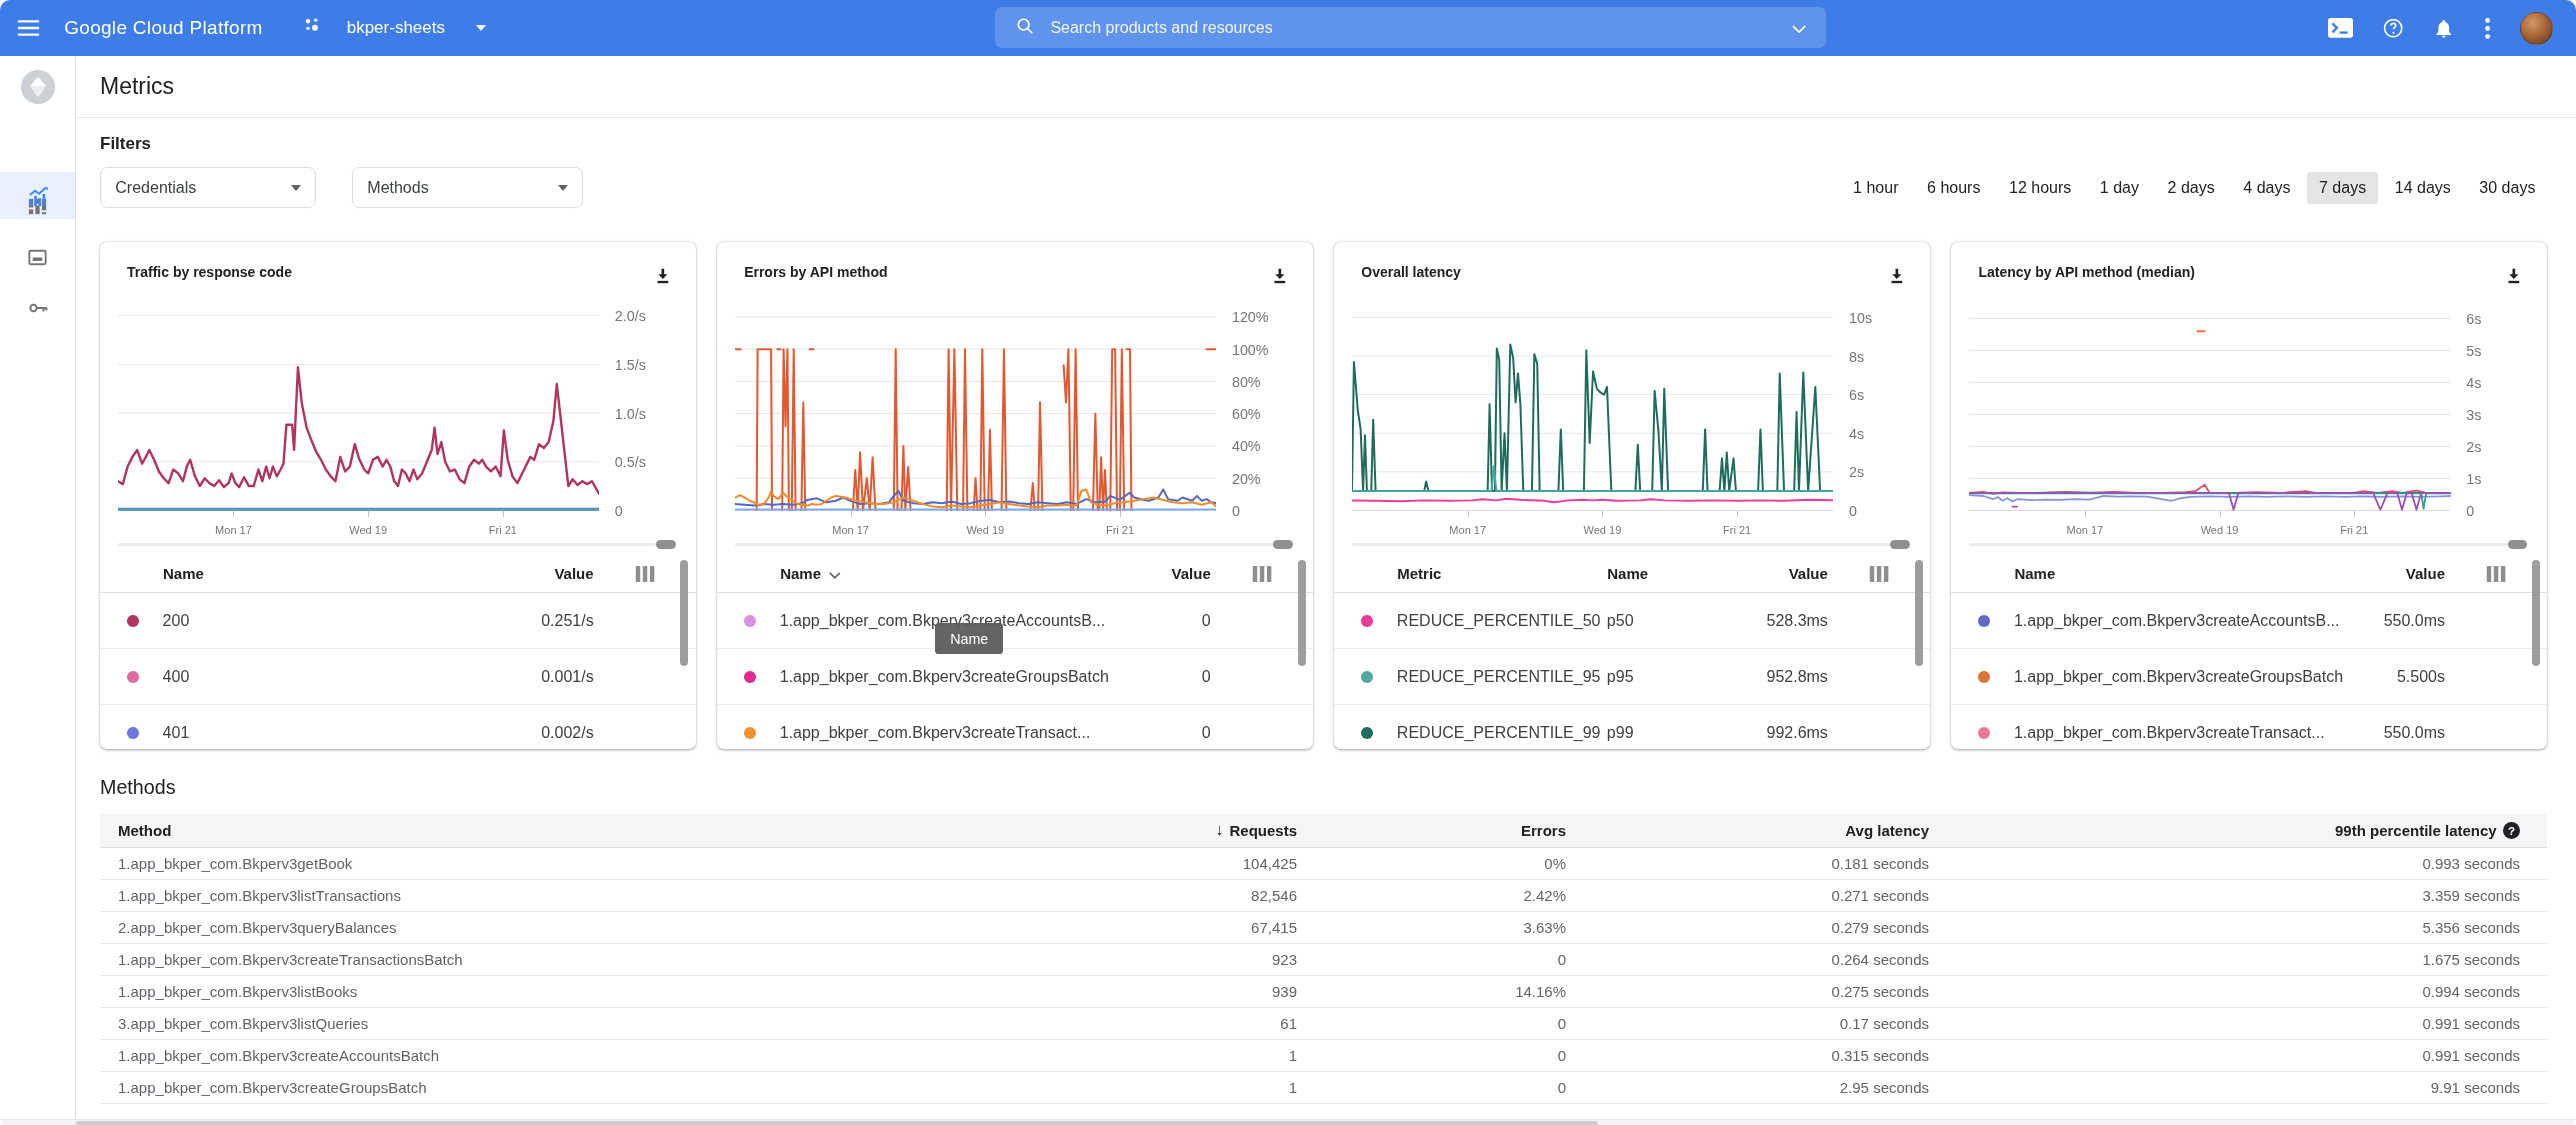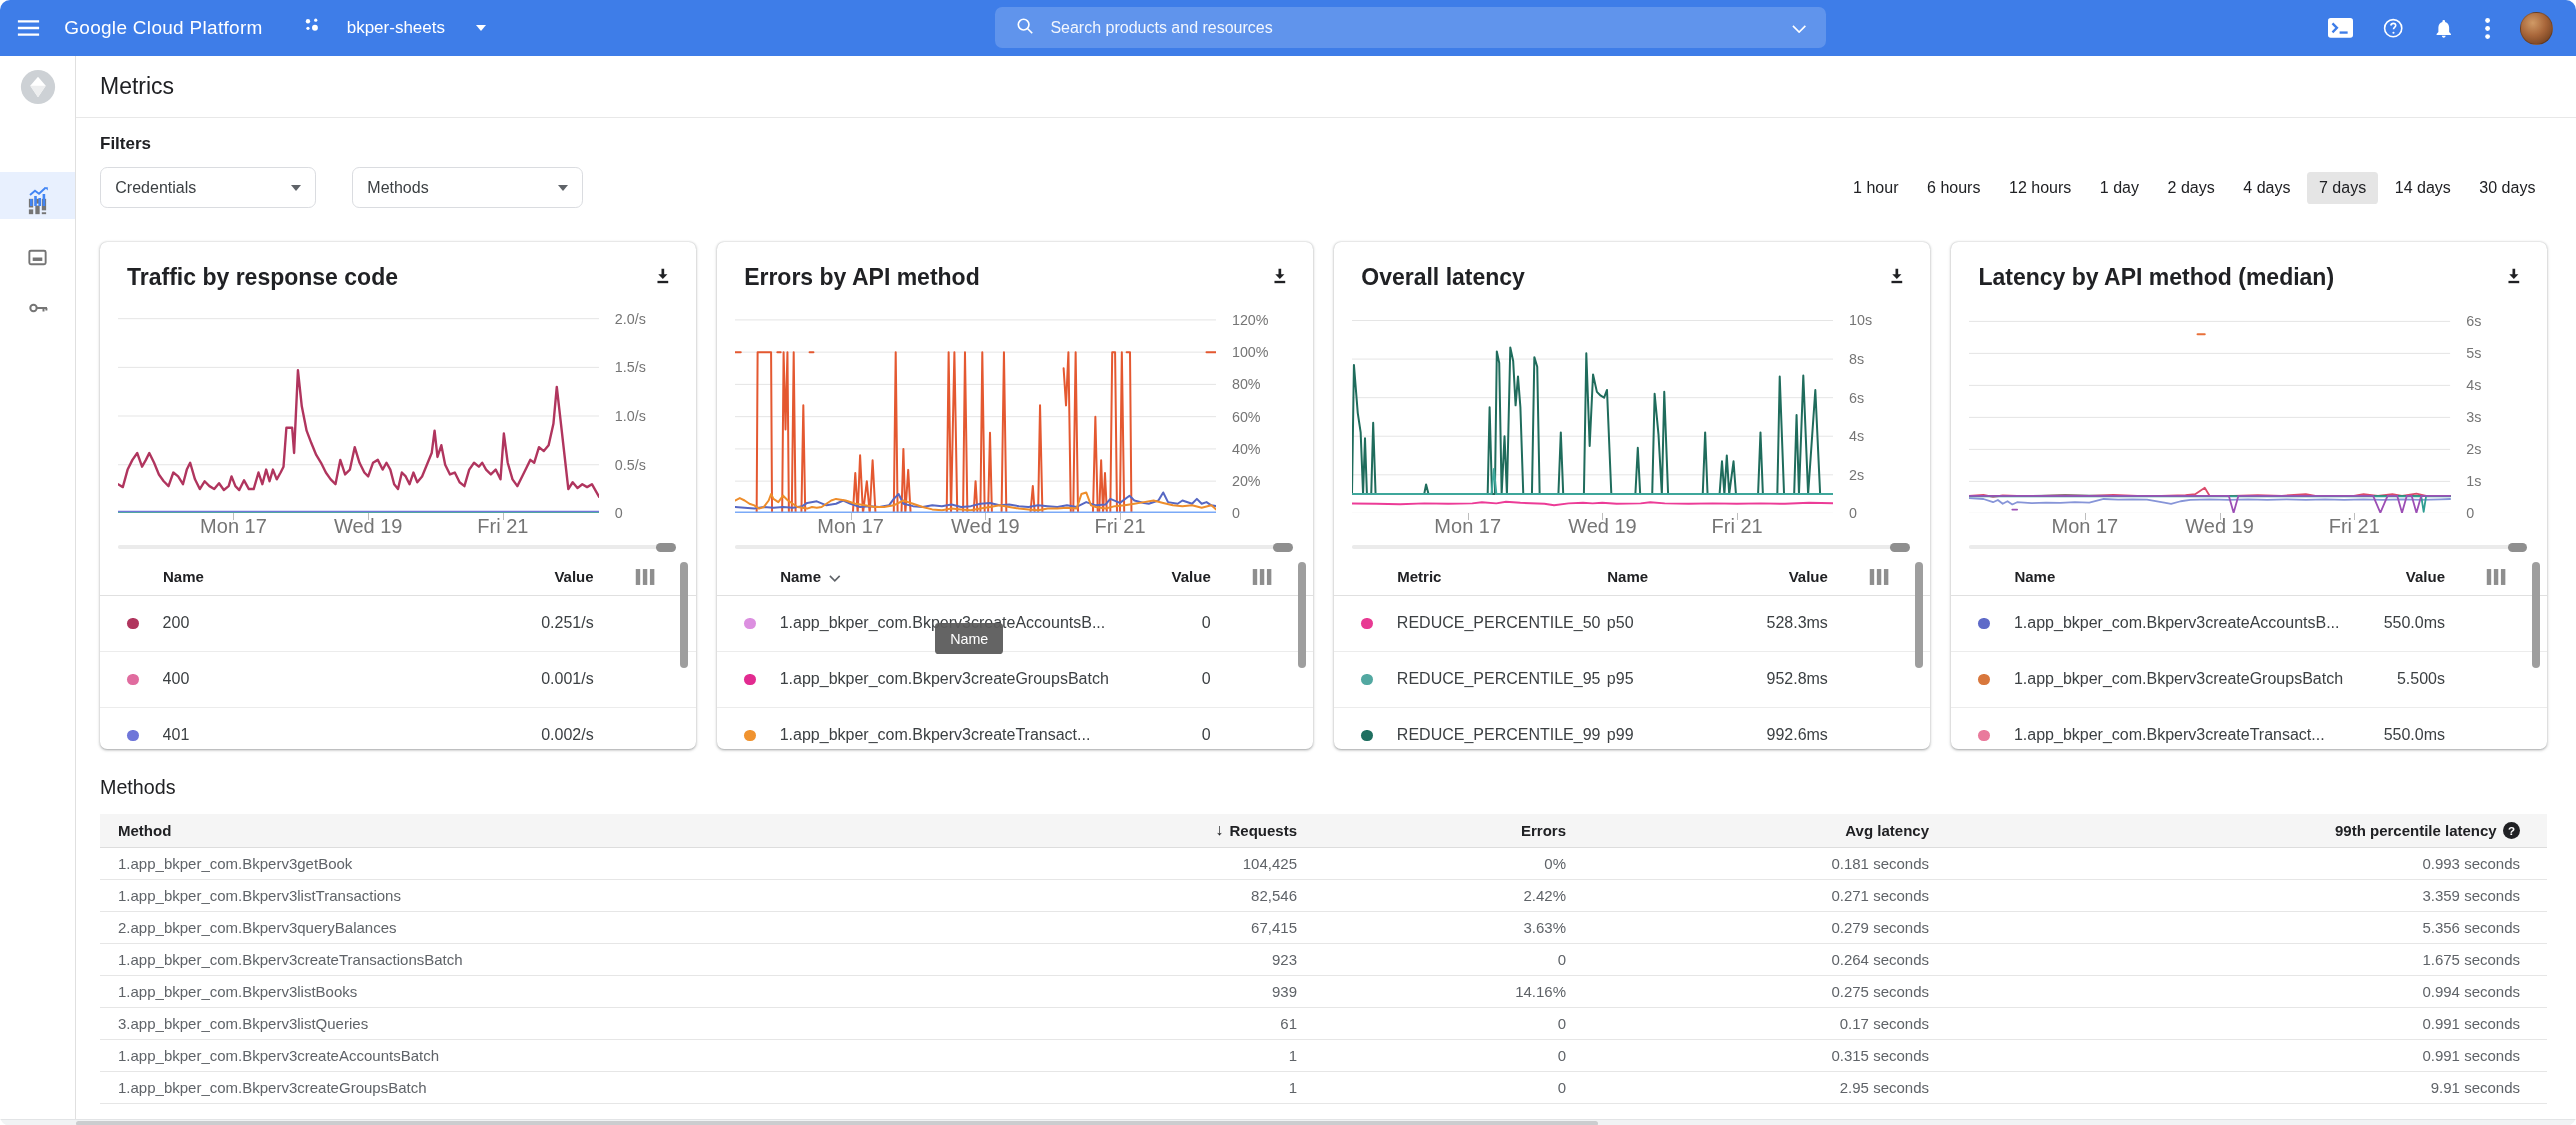--- a/index.html
+++ b/index.html
@@ -38,30 +38,30 @@
   .dd-methods { width:231px; margin-left:36px; }
   .times { margin-left:auto; display:flex; gap:5.4px; font-size:16px; color:#202124; align-items:center; }
   .time-chip { padding:7.2px 11.6px; border-radius:3.6px; cursor:pointer; white-space:nowrap; }
   .time-chip.selected { background:#E5E5E5; }
 
   
   .cards { display:flex; gap:21.5px; margin-top:34px; }
   .card { flex:1; height:507px; background:#fff; border-radius:7.2px; overflow:hidden; position:relative;
           box-shadow:0 0.9px 1.8px rgba(60,64,67,.3), 0 0.9px 2.7px 0.9px rgba(60,64,67,.15); }
   .card-head { display:flex; justify-content:space-between; align-items:flex-start; padding:21.5px 23px 0 27px; }
-  .card-title { font-size:23px; font-weight:700; color:#202124; }
+  .card-title { font-size:14px; font-weight:700; color:#202124; }
   .dl-btn { cursor:pointer; margin-top:1.8px; }
 
   .chart-wrap { position:relative; height:233px; margin:12.5px 21.5px 0 18px; }
   .plot { position:absolute; left:0; top:3.6px; right:75px; bottom:23px; }
   .plot svg { width:100%; height:100%; display:block; }
   .ylab { position:absolute; right:0; top:3.6px; bottom:23px; width:70px; }
   .ylab span { position:absolute; left:10.7px; transform:translateY(-50%); font-size:14.3px; color:#757575; white-space:nowrap; }
   .xlab { position:absolute; left:0; right:75px; bottom:-1.8px; height:19.7px; }
-  .xlab span { position:absolute; bottom:0; transform:translateX(-50%); font-size:20px; color:#757575; white-space:nowrap; }
+  .xlab span { position:absolute; bottom:0; transform:translateX(-50%); font-size:11px; color:#757575; white-space:nowrap; }
   .xtick { position:absolute; width:0.9px; height:6.3px; background:#BDBDBD; top:100%; }
 
   .hscroll { margin:9px 21.5px 0 18px; height:3.6px; background:#EBEBEB; border-radius:1.8px; position:relative; cursor:pointer; }
   .hthumb { position:absolute; right:-1.8px; top:-2.7px; width:19.7px; height:9px; border-radius:4.5px; background:#8F8F8F; }
 
   .card-table { margin-top:9px; position:relative; }
   .thead { display:flex; align-items:center; height:38px; padding:0 27px; border-bottom:0.9px solid #E0E0E0; font-weight:700; font-size:15px; color:#202124; position:relative; }
   .thead .spacer { width:36px; flex:none; }
   .metric-col { width:210px; flex:none; }
   .name-col { display:flex; align-items:center; gap:8px; }

